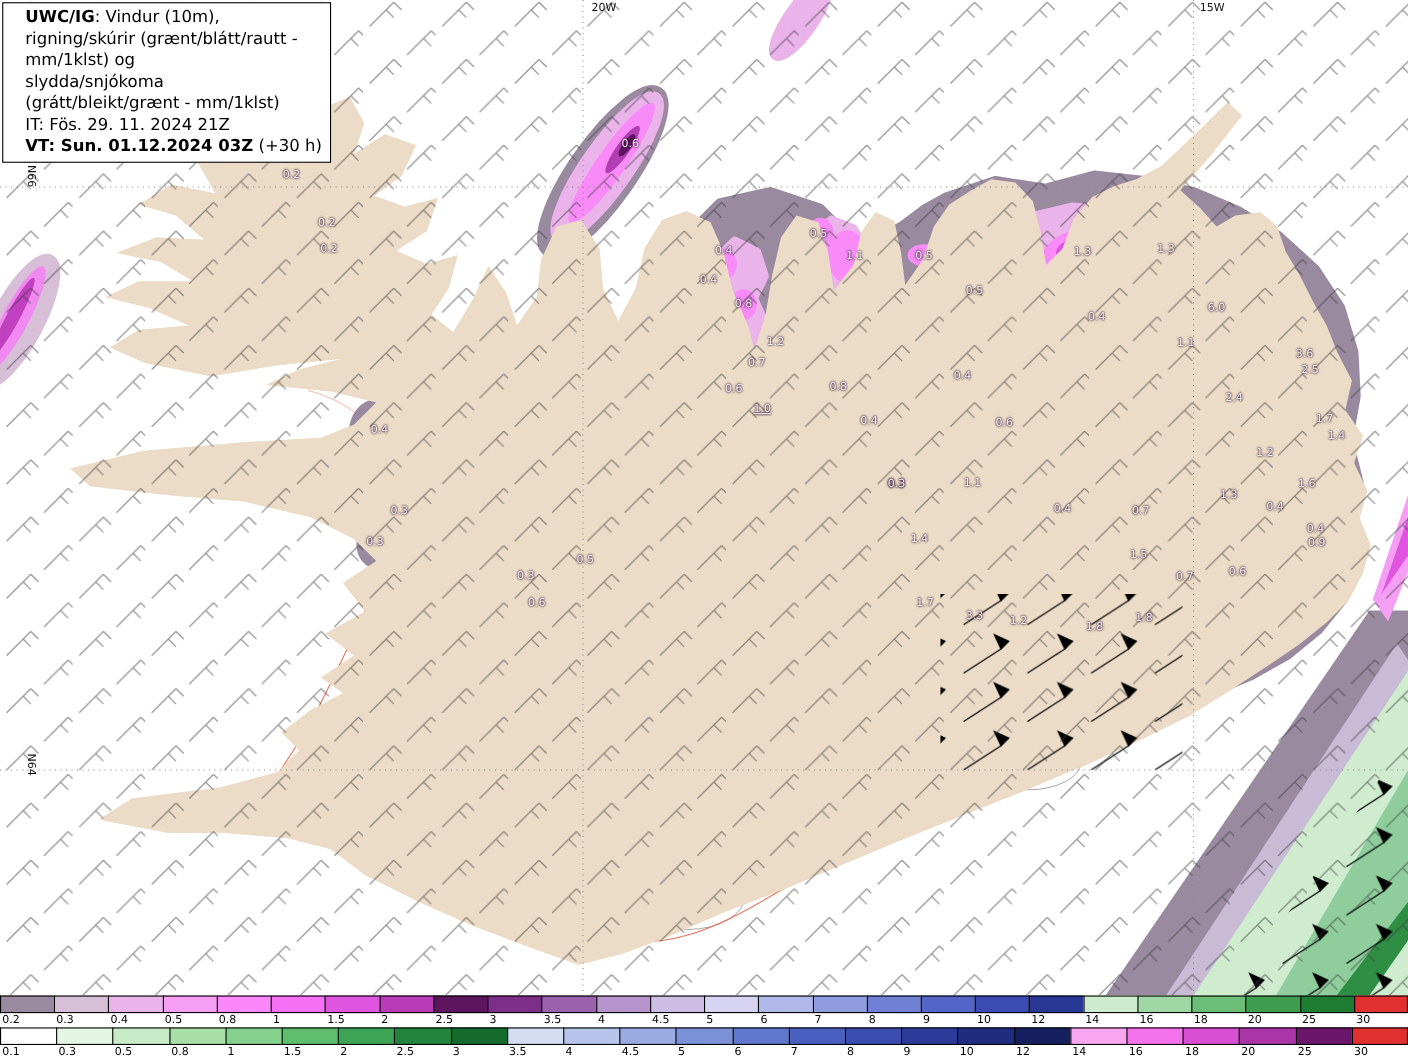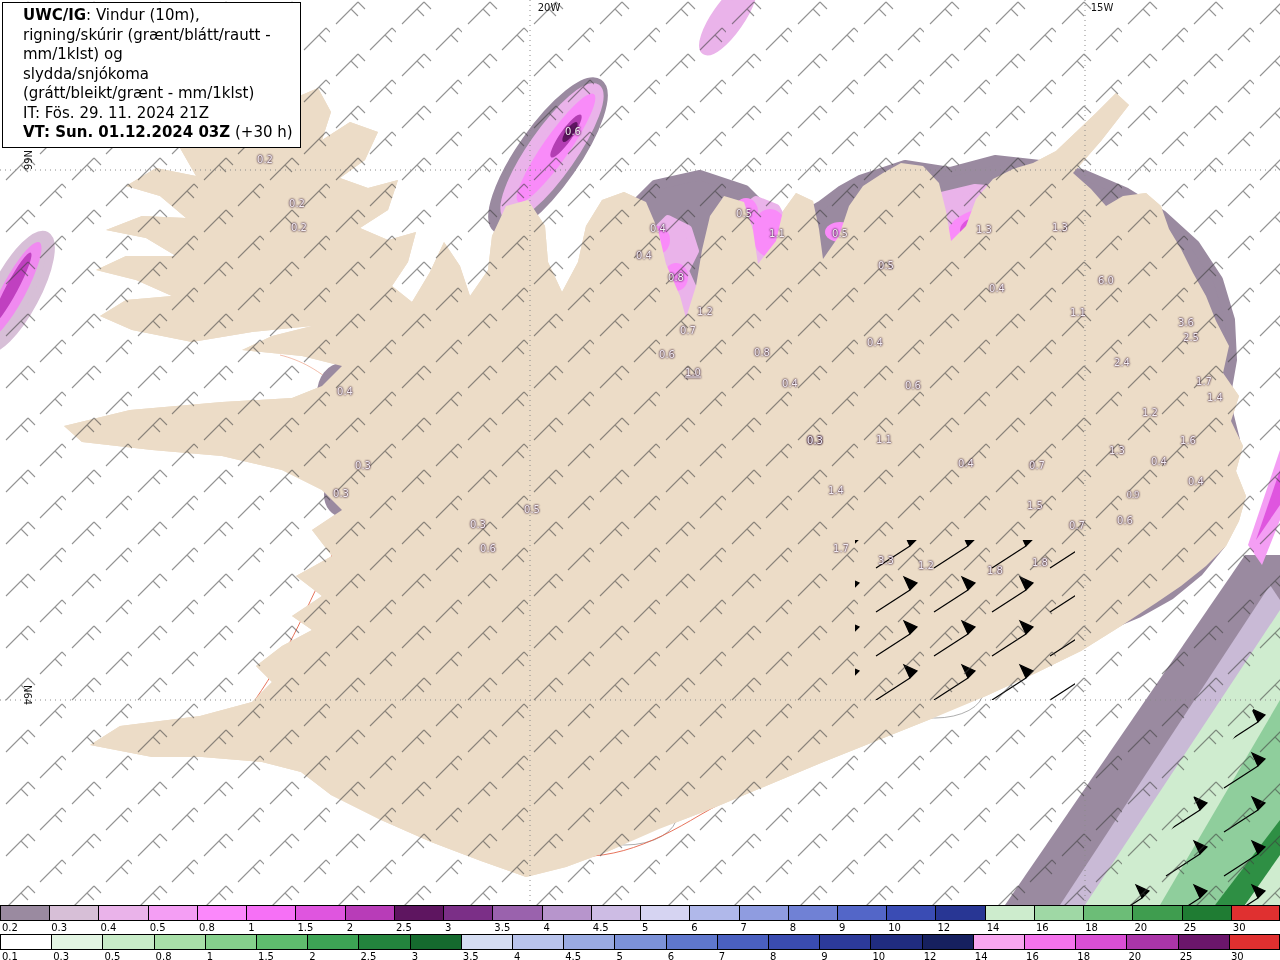--- a/index.html
+++ b/index.html
@@ -243,21 +243,21 @@
       <span class="vlabel" style="left: 1215px; top: 397px;">1.4</span>
       <span class="vlabel" style="left: 1188px; top: 408px; margin-top: 32px;">1.6</span>
       <span class="vlabel" style="left: 1150px; top: 412px;">1.2</span>
       <span class="vlabel" style="left: 913px; top: 385px;">0.6</span>
       <span class="vlabel" style="left: 815px; top: 440px;">0.3</span>
       <span class="vlabel" style="left: 884px; top: 439px;">1.1</span>
       <span class="vlabel" style="left: 966px; top: 463px;">0.4</span>
       <span class="vlabel" style="left: 1037px; top: 465px;">0.7</span>
       <span class="vlabel" style="left: 1117px; top: 450px;">1.3</span>
       <span class="vlabel" style="left: 1159px; top: 461px;">0.4</span>
-      <span class="vlabel" style="left: 1133px; top: 494px; font-family: Liberation Serif, serif;">0.9</span>
+      <span class="vlabel" style="left: 1197px; top: 494px;">0.9</span>
       <span class="vlabel" style="left: 1125px; top: 520px;">0.6</span>
       <span class="vlabel" style="left: 1077px; top: 525px;">0.7</span>
       <span class="vlabel" style="left: 1035px; top: 505px;">1.5</span>
       <span class="vlabel" style="left: 836px; top: 490px;">1.4</span>
       <span class="vlabel" style="left: 815px; top: 440px;">0.3</span>
       <span class="vlabel" style="left: 841px; top: 548px;">1.7</span>
       <span class="vlabel" style="left: 886px; top: 560px;">3.3</span>
       <span class="vlabel" style="left: 926px; top: 565px;">1.2</span>
       <span class="vlabel" style="left: 995px; top: 570px;">1.8</span>
       <span class="vlabel" style="left: 1040px; top: 562px;">1.8</span>

